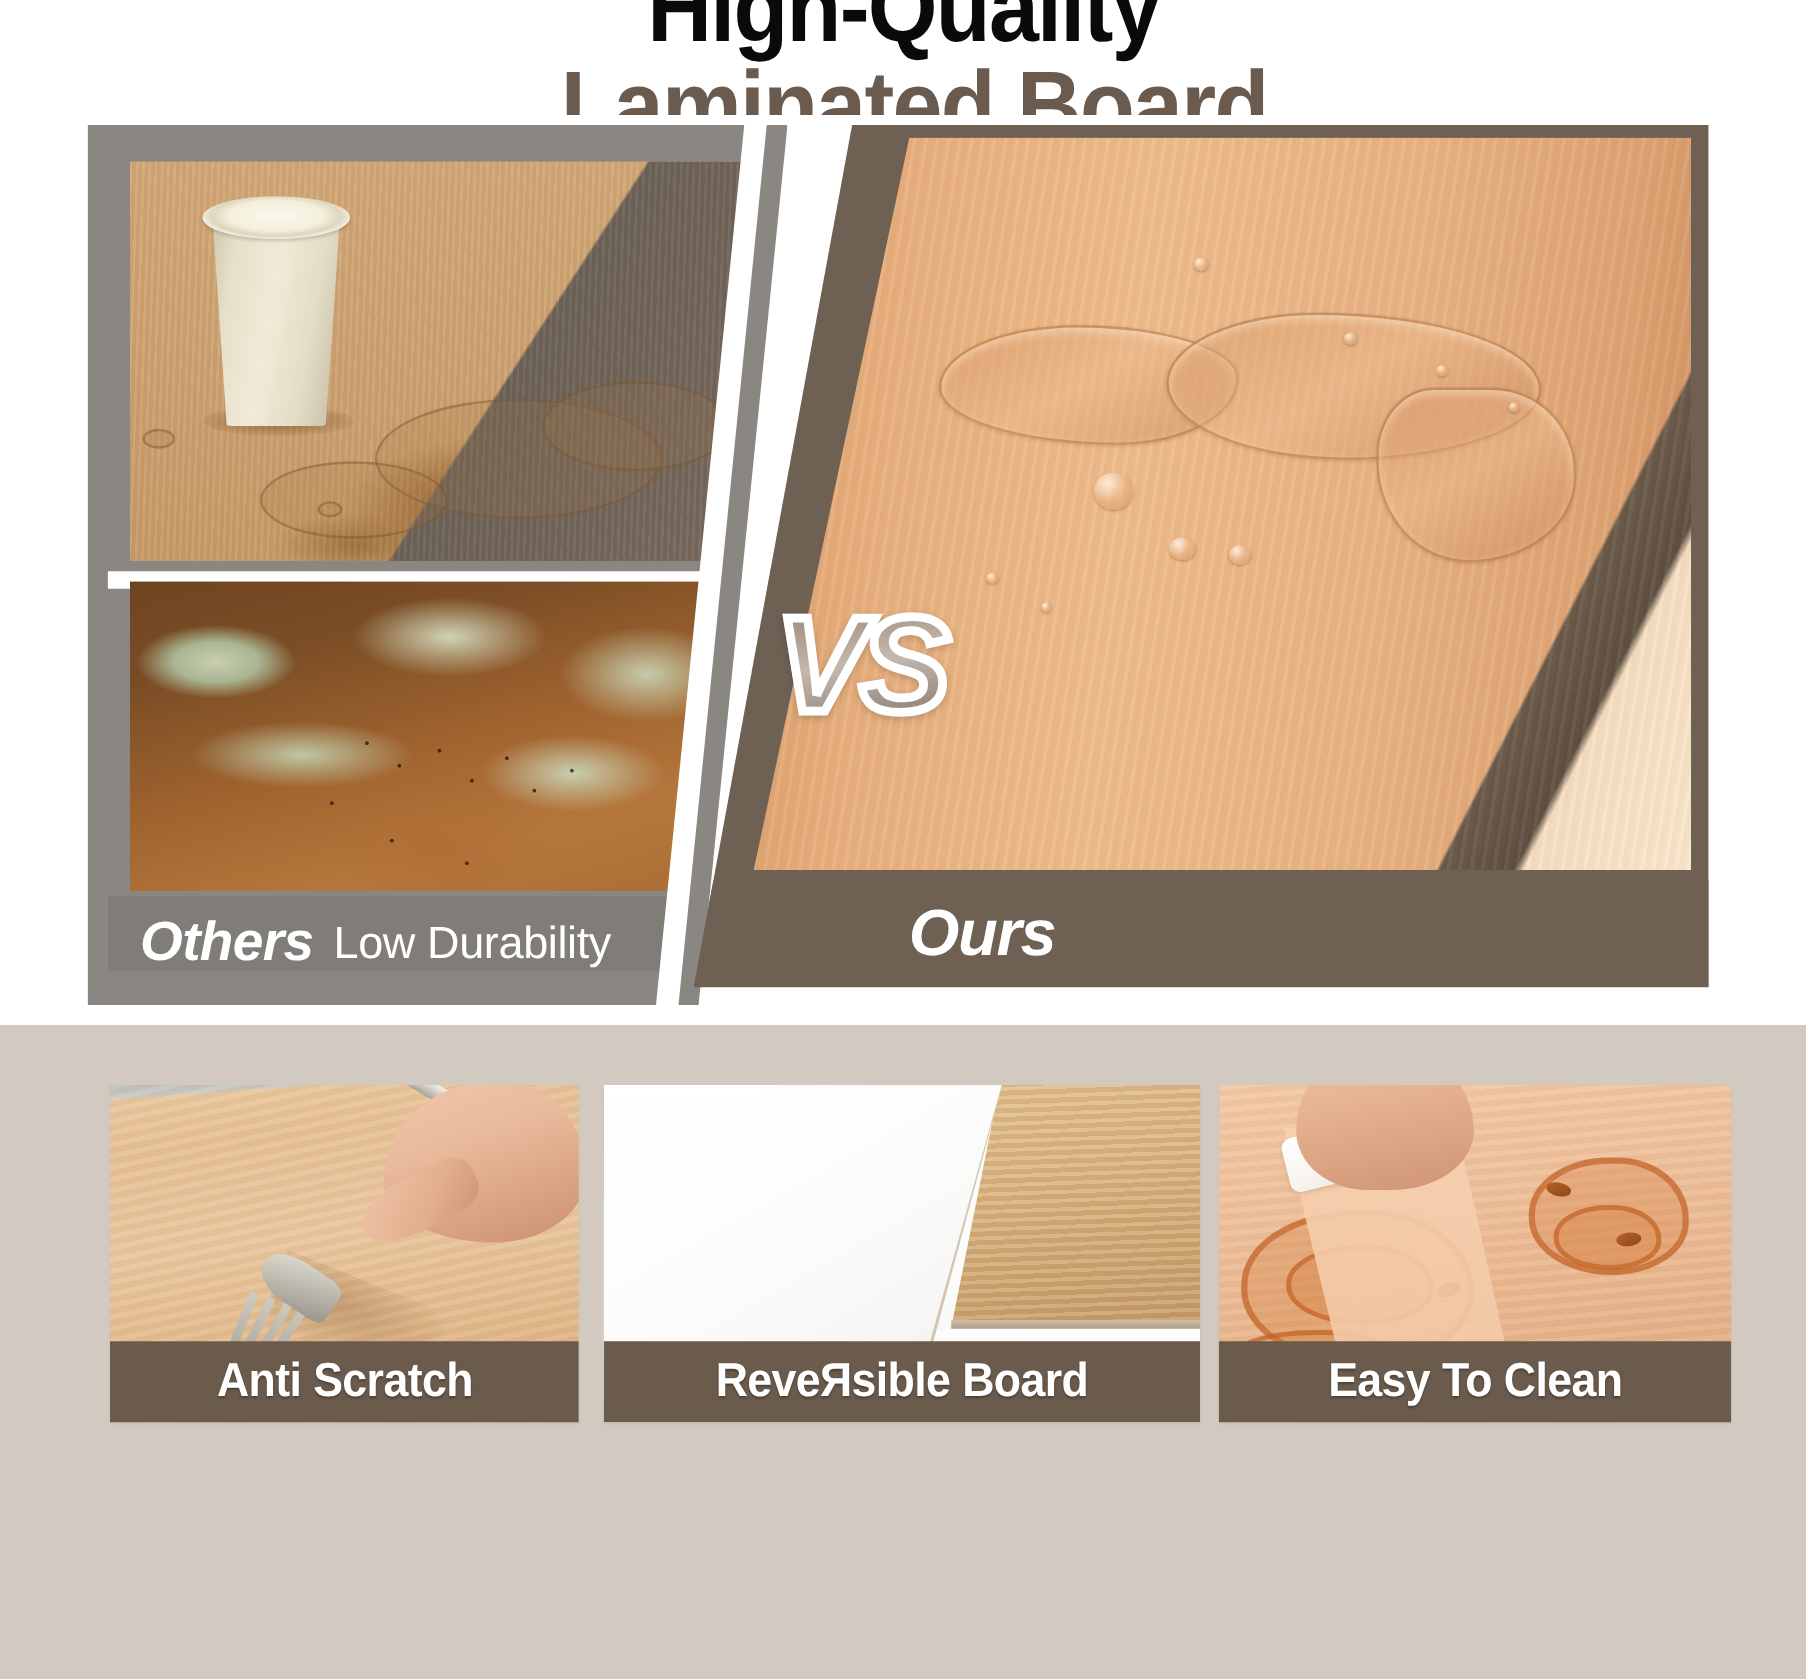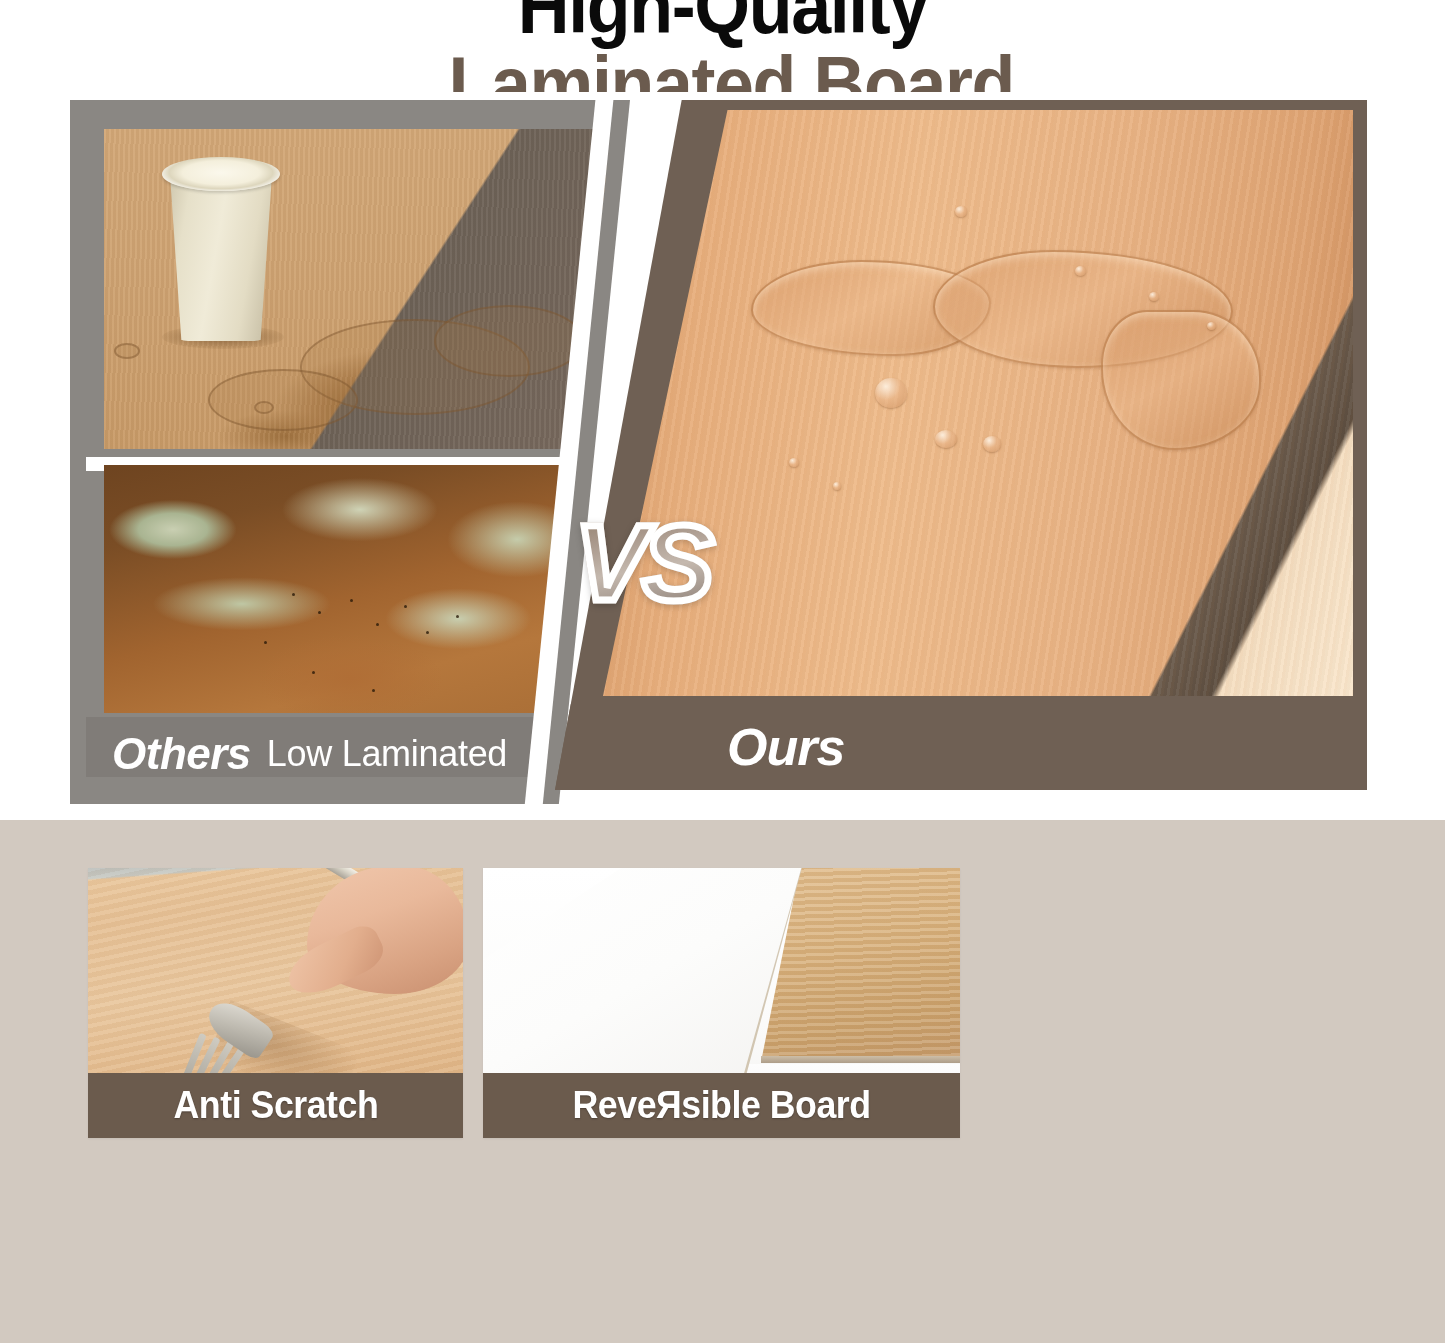--- a/index.html
+++ b/index.html
@@ -181,23 +181,23 @@
   }
   #ours-label{
     color:#fff; font-weight:bold; font-style:italic; font-size:52px; letter-spacing:-1px;
   }
   #ours-sub{
     color:#fff; font-weight:normal; font-size:40px; margin-left:18px; letter-spacing:-.3px;
   }
 
   
   #vs-badge{
-    position:absolute; left:575px; top:415px; width:180px; height:112px;
+    position:absolute; left:575px; top:384px; width:180px; height:112px;
     font-size:108px; font-weight:bold; font-style:italic;
-    letter-spacing:-5px; line-height:112px; text-align:left;
+    letter-spacing:-5px; line-height:112px; text-align:right;
     background:linear-gradient(170deg,#8D7A66 0%, #A8978A 26%, #C4B8AE 52%, #9C8F86 78%, #7D736C 100%);
     -webkit-background-clip:text; background-clip:text; color:transparent;
     -webkit-text-stroke:7px #FFFFFF;
     paint-order:stroke fill;
     filter:drop-shadow(0 2px 3px rgba(0,0,0,.18));
   }
 
   
   #bottom{
     position:absolute; left:0; top:820px; width:1445px; height:523px;
@@ -374,21 +374,21 @@
         <div class="mold-speck" style="left:300px;top:140px;"></div>
         <div class="mold-speck" style="left:322px;top:166px;"></div>
         <div class="mold-speck" style="left:160px;top:176px;"></div>
         <div class="mold-speck" style="left:352px;top:150px;"></div>
         <div class="mold-speck" style="left:208px;top:206px;"></div>
         <div class="mold-speck" style="left:268px;top:224px;"></div>
       </div>
 
       <div id="others-caption">
         <span id="others-label">Others</span>
-        <span id="others-sub">Low Laminated</span>
+        <span id="others-sub">Low Durability</span>
       </div>
     </div>
   </div>
 
   <div id="slash"></div>
 
   <div id="ours-block">
     <div id="ours-photo">
       <div class="wood-grain"></div>
       <div class="puddle" style="left:148px;top:150px;width:240px;height:96px;border-radius:46% 54% 40% 60% / 52% 44% 56% 48%;"></div>
@@ -438,13 +438,34 @@
       <div id="rev-wood-edge"></div>
       <div id="rev-white-bottom"></div>
       <div id="rev-sheet-core"></div>
       <div id="rev-white-sheet"></div>
     </div>
     <div class="feature-caption">
       <span>ReveЯsible Board</span>
     </div>
   </div>
 
+  <div class="feature f3">
+    <div class="feature-photo" id="photo-clean">
+      <div class="sauce" style="left:18px;top:100px;width:186px;height:124px;"></div>
+      <div class="sauce" style="left:54px;top:128px;width:118px;height:64px;border-width:4px;"></div>
+      <div class="sauce" style="left:248px;top:58px;width:128px;height:94px;"></div>
+      <div class="sauce" style="left:268px;top:96px;width:86px;height:52px;border-width:4px;"></div>
+      <div class="sauce" style="left:6px;top:196px;width:140px;height:52px;border-width:4px;"></div>
+      <div class="seed" style="left:174px;top:158px;transform:rotate(-18deg);"></div>
+      <div class="seed" style="left:262px;top:78px;transform:rotate(12deg);"></div>
+      <div class="seed" style="left:318px;top:118px;transform:rotate(-6deg);"></div>
+      <div id="clean-swipe"></div>
+      <div id="clean-cloth"></div>
+      <div class="cfinger" style="left:72px;top:-18px;"></div>
+      <div class="cfinger" style="left:104px;top:-24px;"></div>
+      <div class="cfinger" style="left:136px;top:-20px;"></div>
+      <div id="clean-hand"></div>
+    </div>
+    <div class="feature-caption">
+      <span>Easy To Clean</span>
+    </div>
+  </div>
 </div>
 
 </body></html>

